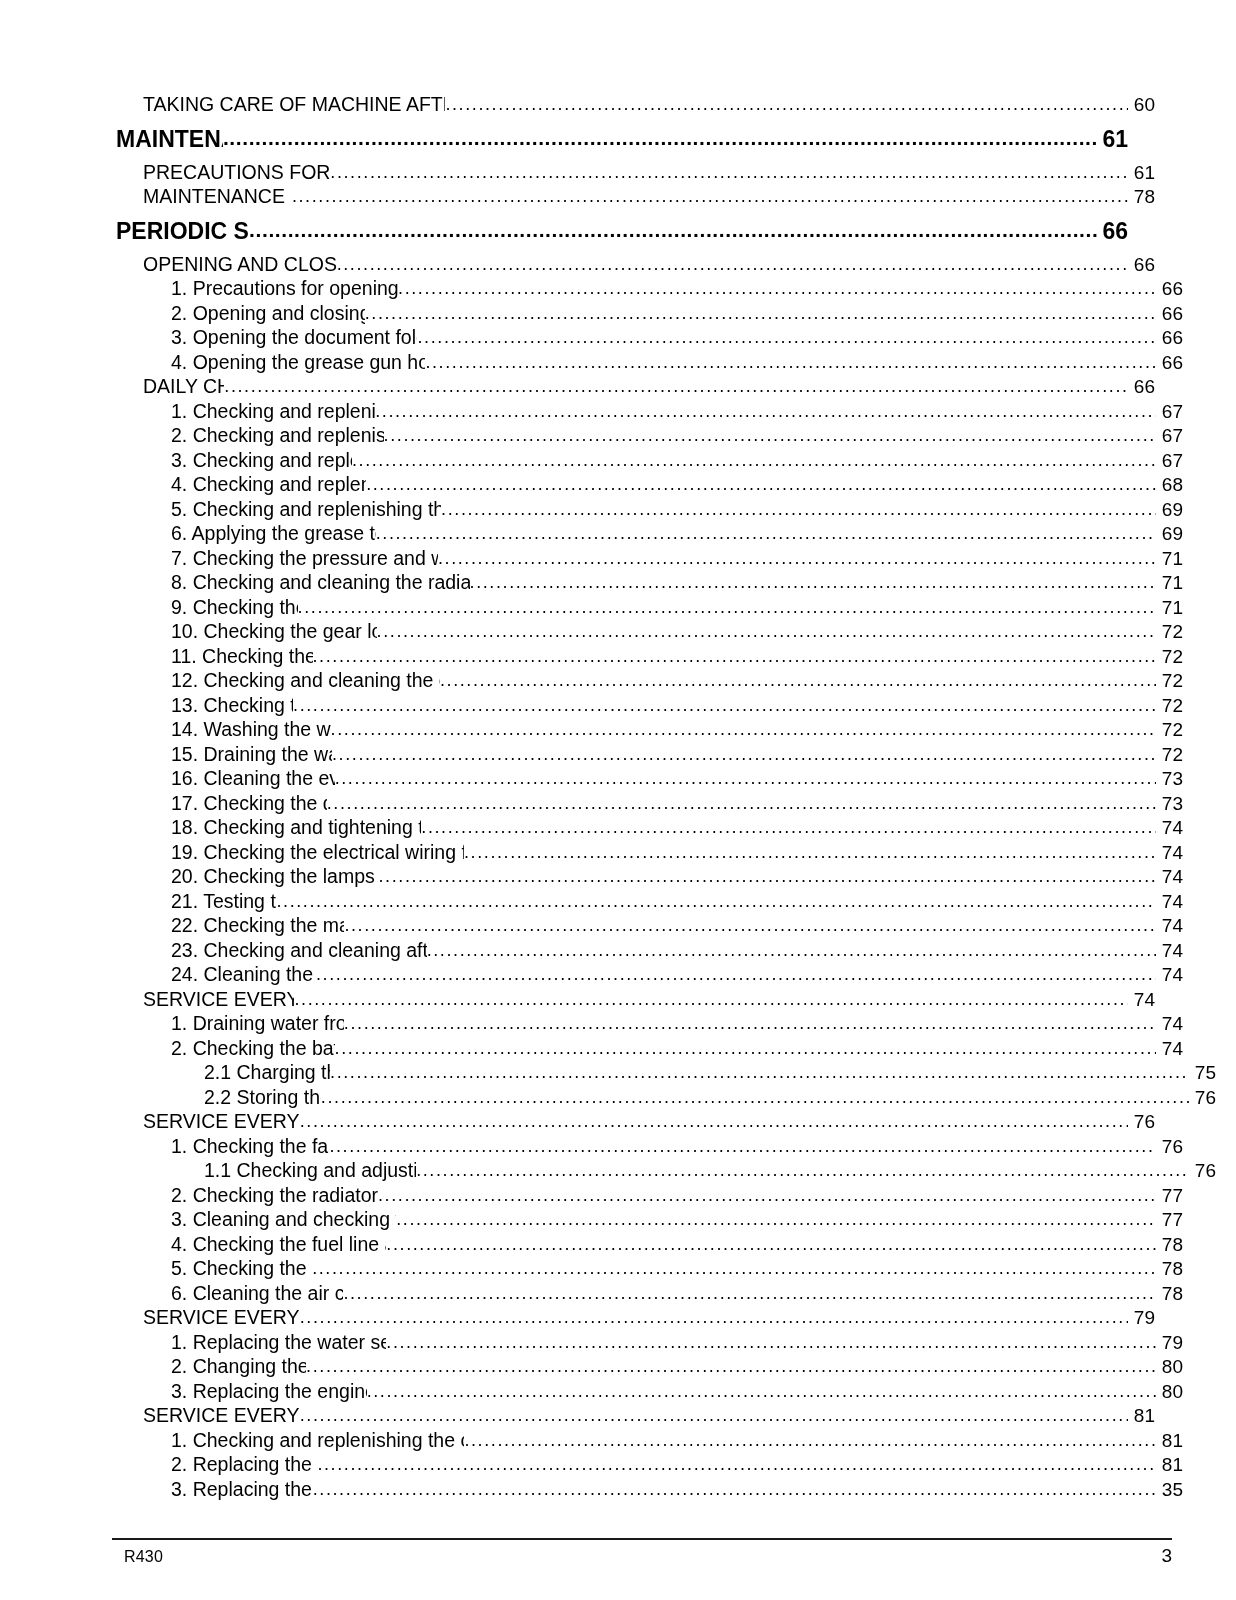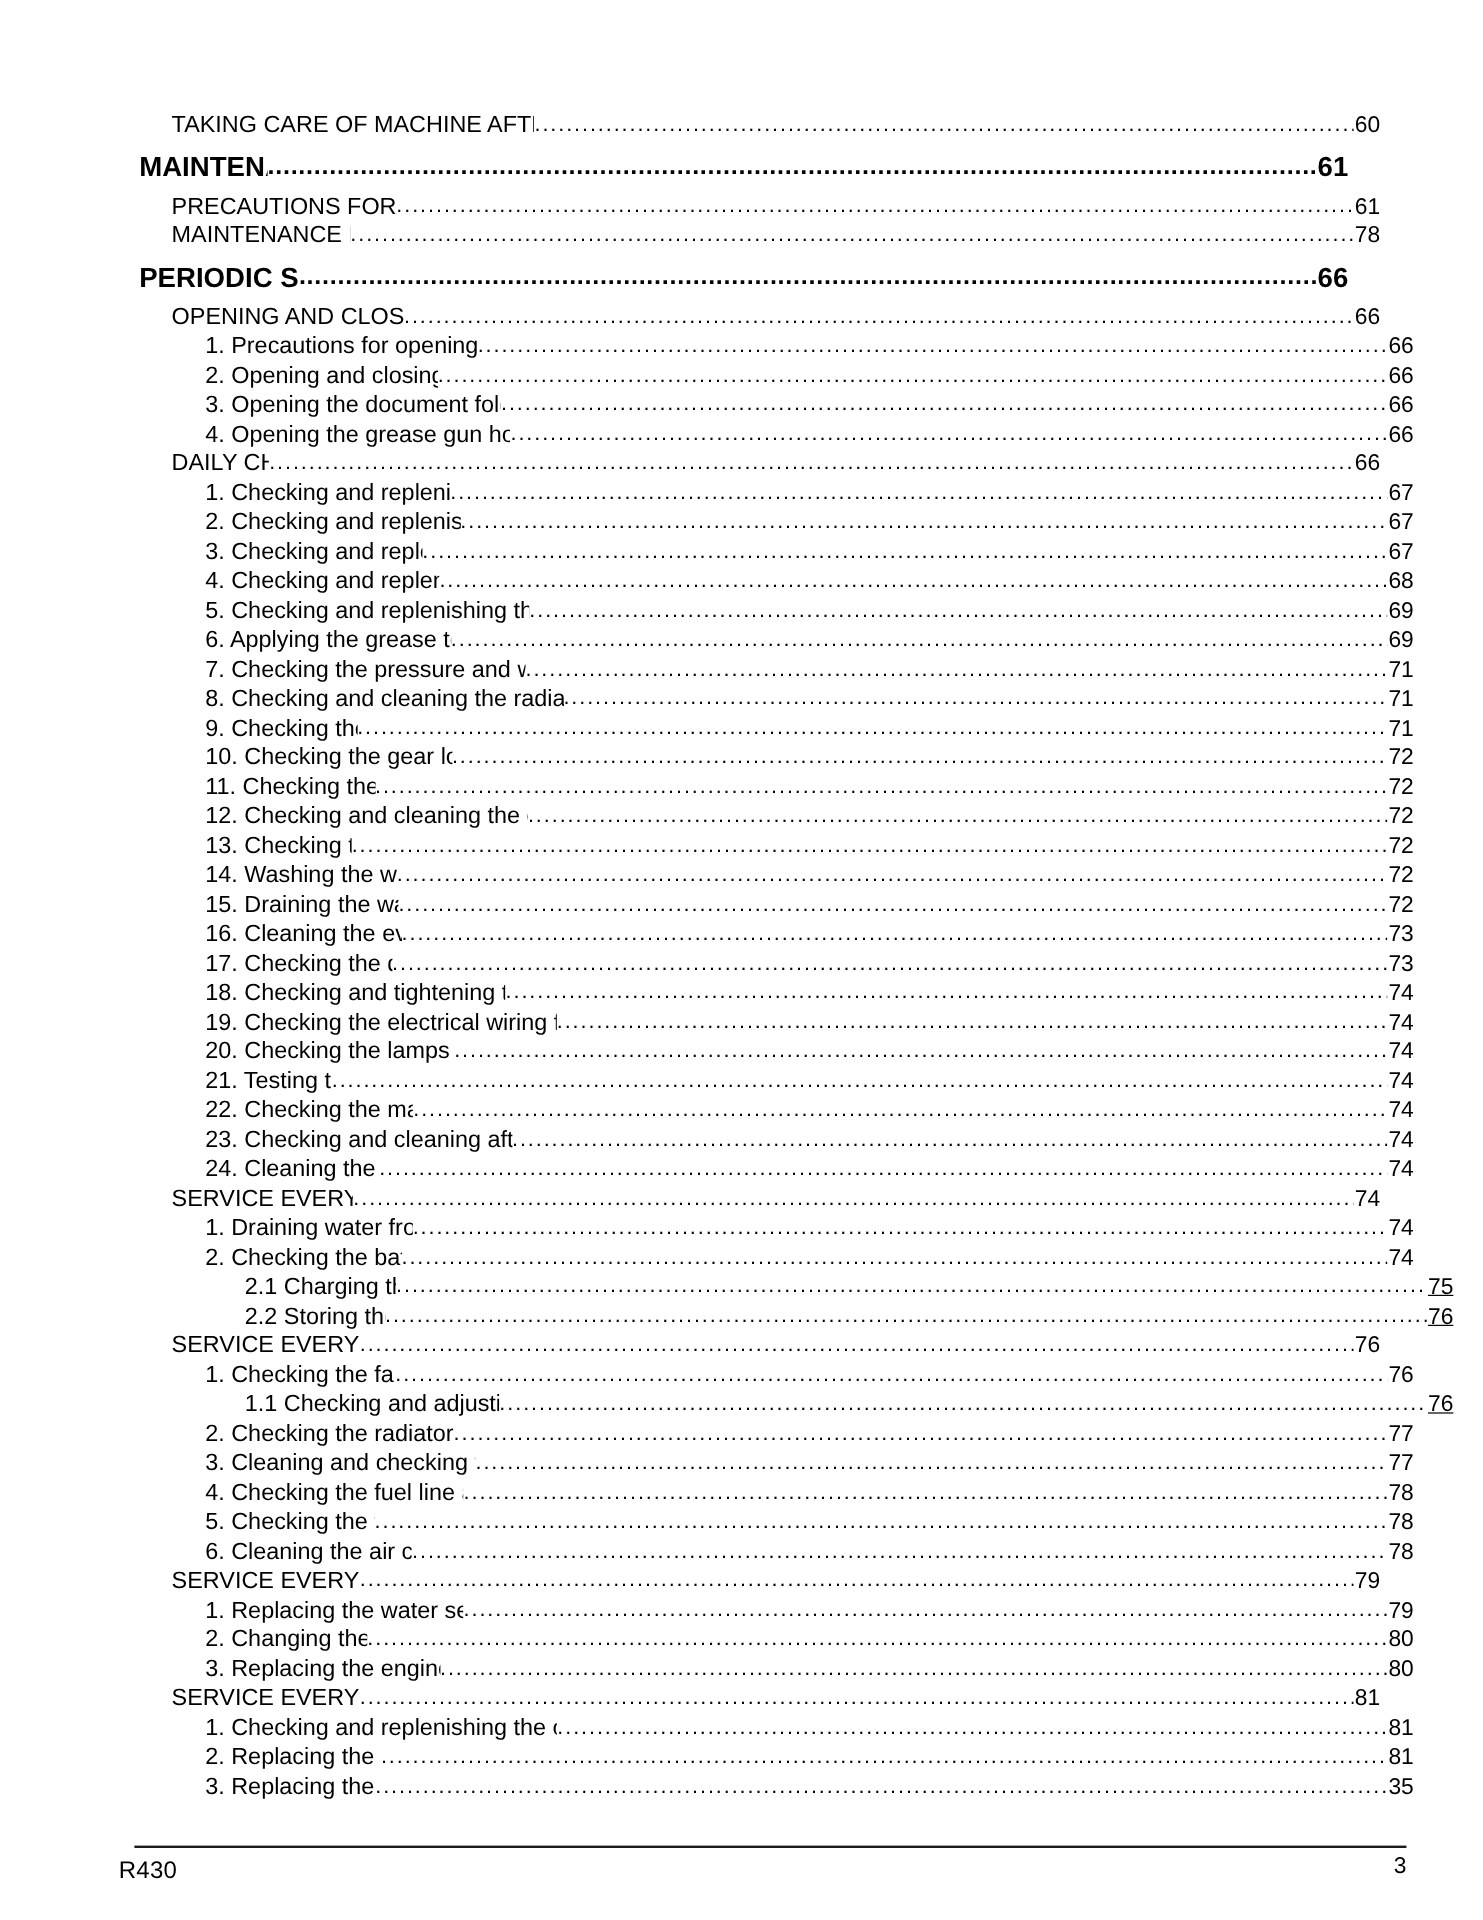--- a/index.html
+++ b/index.html
@@ -59,21 +59,21 @@
     line-height: 1;
     position: relative;
     top: -1px;
   }
   .toc-leader::before {
     content: "........................................................................................................................................................................................................................";
   }
 
   .toc-page {
     flex: 0 0 auto;
-    text-align: left;
+    text-align: right;
     padding-left: 1px;
   }
 
   
   .lvl-0 {            
     font-weight: bold;
     font-size: 23px;
     line-height: 30px;
     height: 30px;
     padding-left: 0px;
@@ -90,40 +90,40 @@
   .lvl-2 {            
     font-size: 19.5px;
     padding-left: 55px;
   }
   .lvl-2 .toc-page { font-size: 19px; min-width: 26px; }
 
   .lvl-3 {            
     font-size: 19.5px;
     padding-left: 88px;
   }
-  .lvl-3 .toc-page { font-size: 19px; min-width: 26px; text-decoration: underline; }
+  .lvl-3 .toc-page { font-size: 19px; min-width: 26px; }
 
   
   .gap-above { margin-top: 7px; }
   .gap-below { margin-bottom: 6px; }
 
   
   #footer-rule {
     position: absolute;
     left: 112px;
     top: 1538px;
     width: 1060px;
     height: 2px;
     background: #1a1a1a;
   }
   #footer-left {
     position: absolute;
-    left: 99px;
+    left: 124px;
     top: 1548px;
-    font-size: 20px;
+    font-size: 16px;
     letter-spacing: 0.2px;
   }
   #footer-right {
     position: absolute;
     left: 1132px;
     top: 1545px;
     width: 40px;
     text-align: right;
     font-size: 19px;
   }

